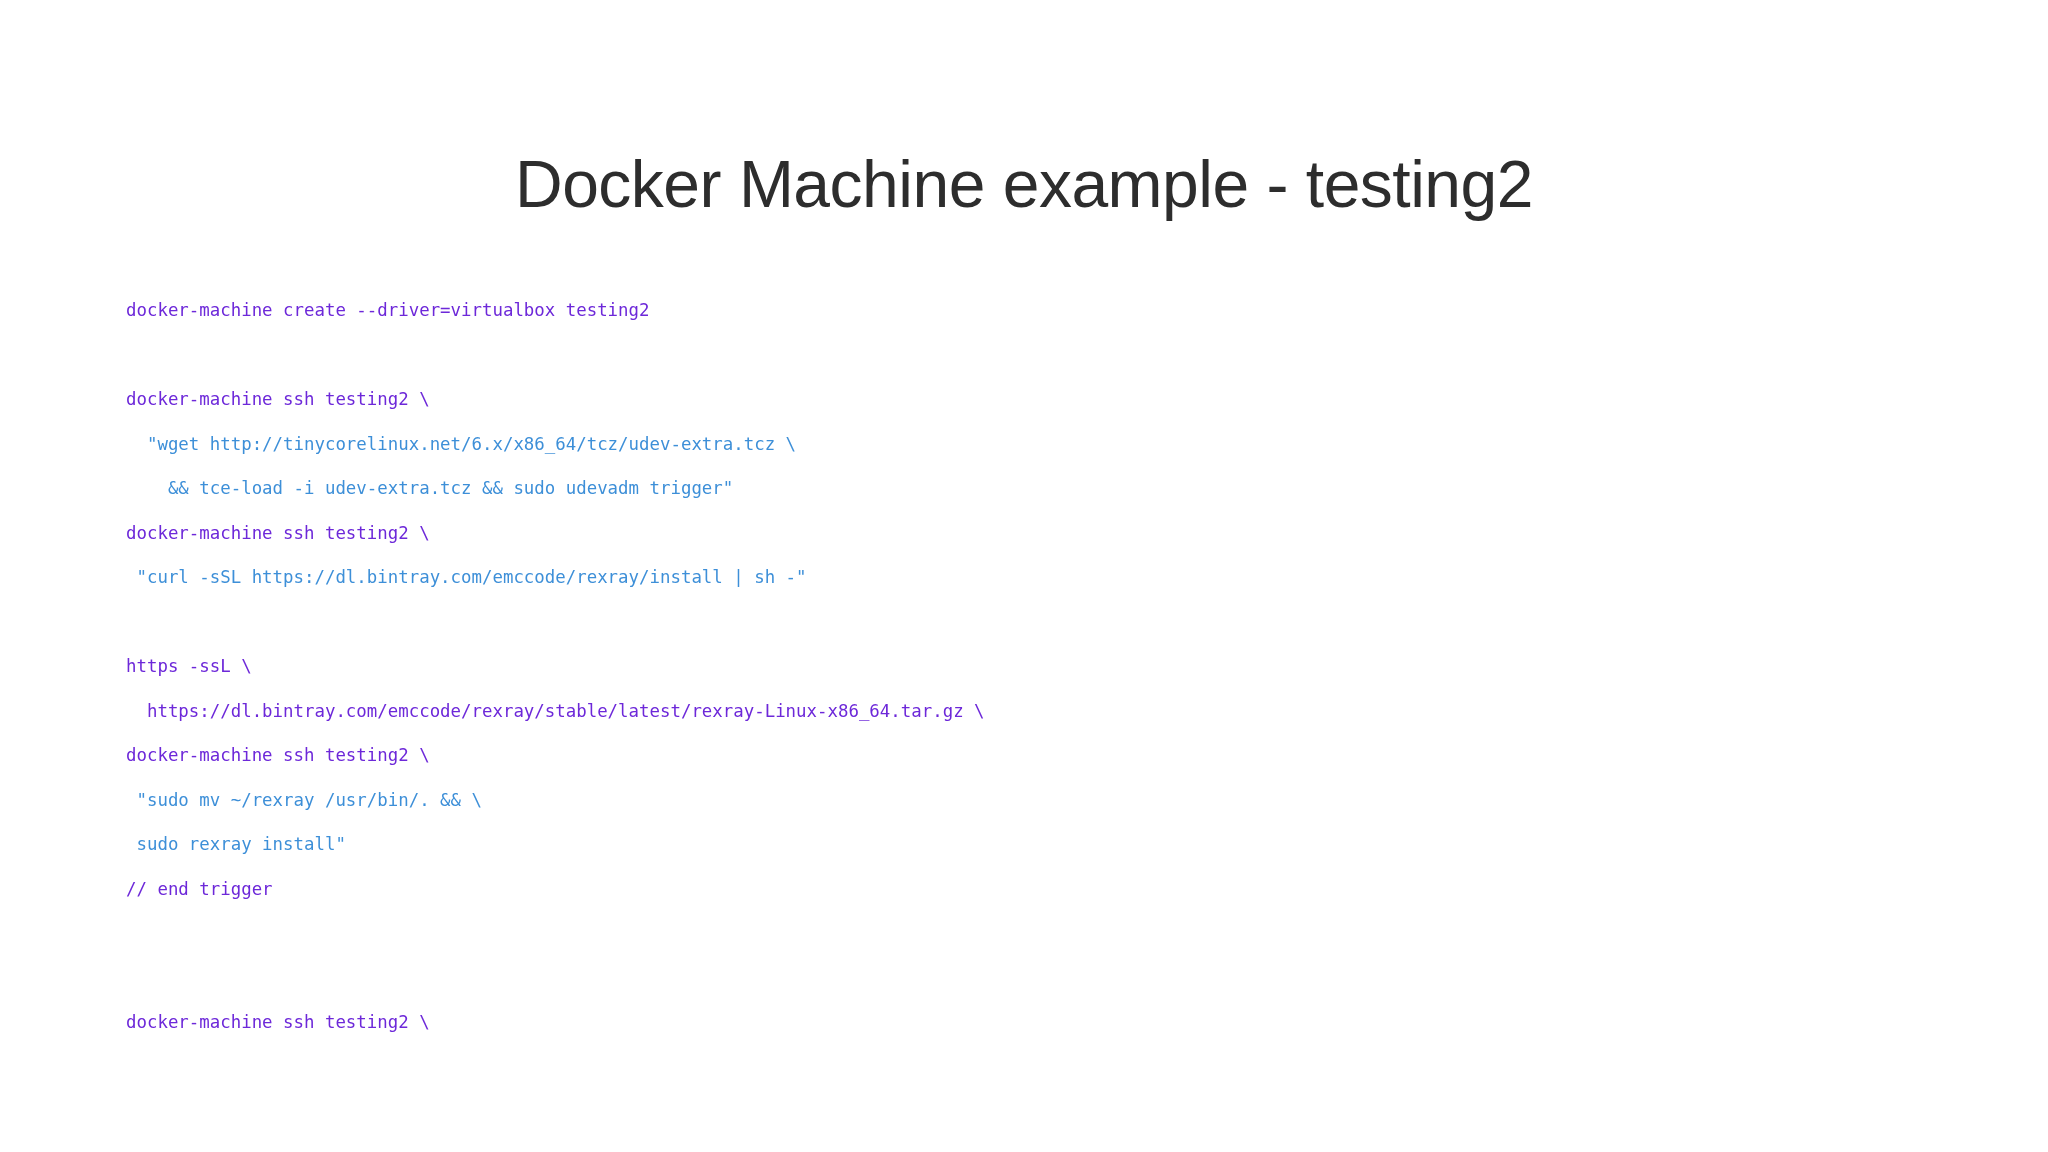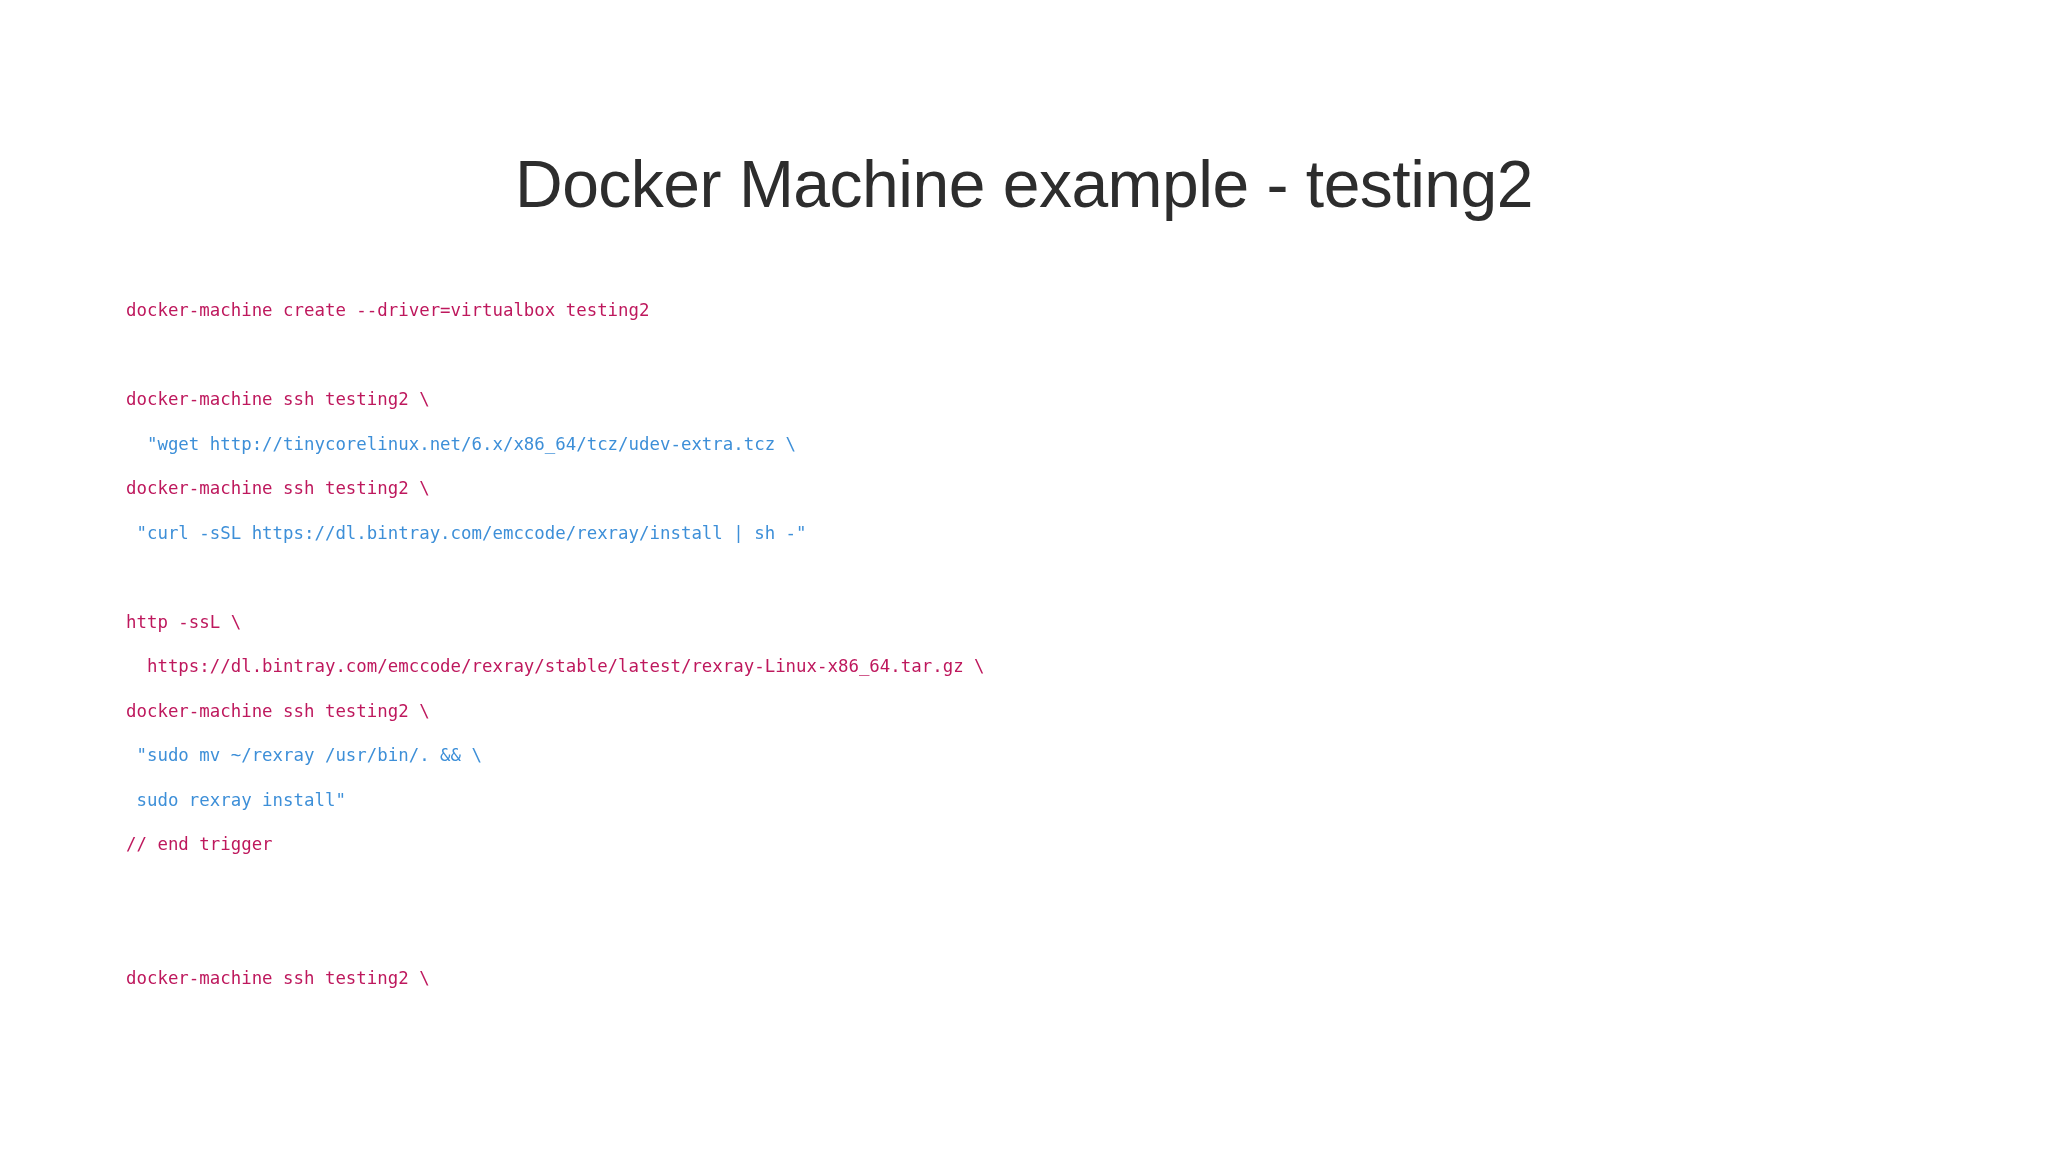--- a/index.html
+++ b/index.html
@@ -51,39 +51,40 @@
     white-space: pre;
     tab-size: 2;
   }
 
   .code-line {
     display: block;
     min-height: 22.25px;
     white-space: pre;
   }
 
-  .tok-plain { color: #be185d; }
+  .tok-plain { color: #6d28d9; }
   .tok-str   { color: #3d8fd8; }
   .tok-blank { color: transparent; }
 </style>
 </head>
 <body>
 
 <div class="slide">
 
   <h1 class="slide-title">Docker Machine example - testing2</h1>
 
   <pre class="code-block" id="code-block"><span class="code-line"><span class="tok-plain">docker-machine create --driver=virtualbox testing2</span></span>
 <span class="code-line"><span class="tok-blank">&nbsp;</span></span>
 <span class="code-line"><span class="tok-plain">docker-machine ssh testing2 \</span></span>
 <span class="code-line"><span class="tok-str">  "wget http://tinycorelinux.net/6.x/x86_64/tcz/udev-extra.tcz \</span></span>
+<span class="code-line"><span class="tok-str">    &amp;&amp; tce-load -i udev-extra.tcz &amp;&amp; sudo udevadm trigger"</span></span>
 <span class="code-line"><span class="tok-plain">docker-machine ssh testing2 \</span></span>
 <span class="code-line"><span class="tok-str"> "curl -sSL https://dl.bintray.com/emccode/rexray/install | sh -"</span></span>
 <span class="code-line"><span class="tok-blank">&nbsp;</span></span>
-<span class="code-line"><span class="tok-plain">http -ssL \</span></span>
+<span class="code-line"><span class="tok-plain">https -ssL \</span></span>
 <span class="code-line"><span class="tok-plain">  https://dl.bintray.com/emccode/rexray/stable/latest/rexray-Linux-x86_64.tar.gz \</span></span>
 <span class="code-line"><span class="tok-plain">docker-machine ssh testing2 \</span></span>
 <span class="code-line"><span class="tok-str"> "sudo mv ~/rexray /usr/bin/. &amp;&amp; \</span></span>
 <span class="code-line"><span class="tok-str"> sudo rexray install"</span></span>
 <span class="code-line"><span class="tok-plain">// end trigger</span></span>
 <span class="code-line"><span class="tok-blank">&nbsp;</span></span>
 <span class="code-line"><span class="tok-blank">&nbsp;</span></span>
 <span class="code-line"><span class="tok-plain">docker-machine ssh testing2 \</span></span>
 
 

